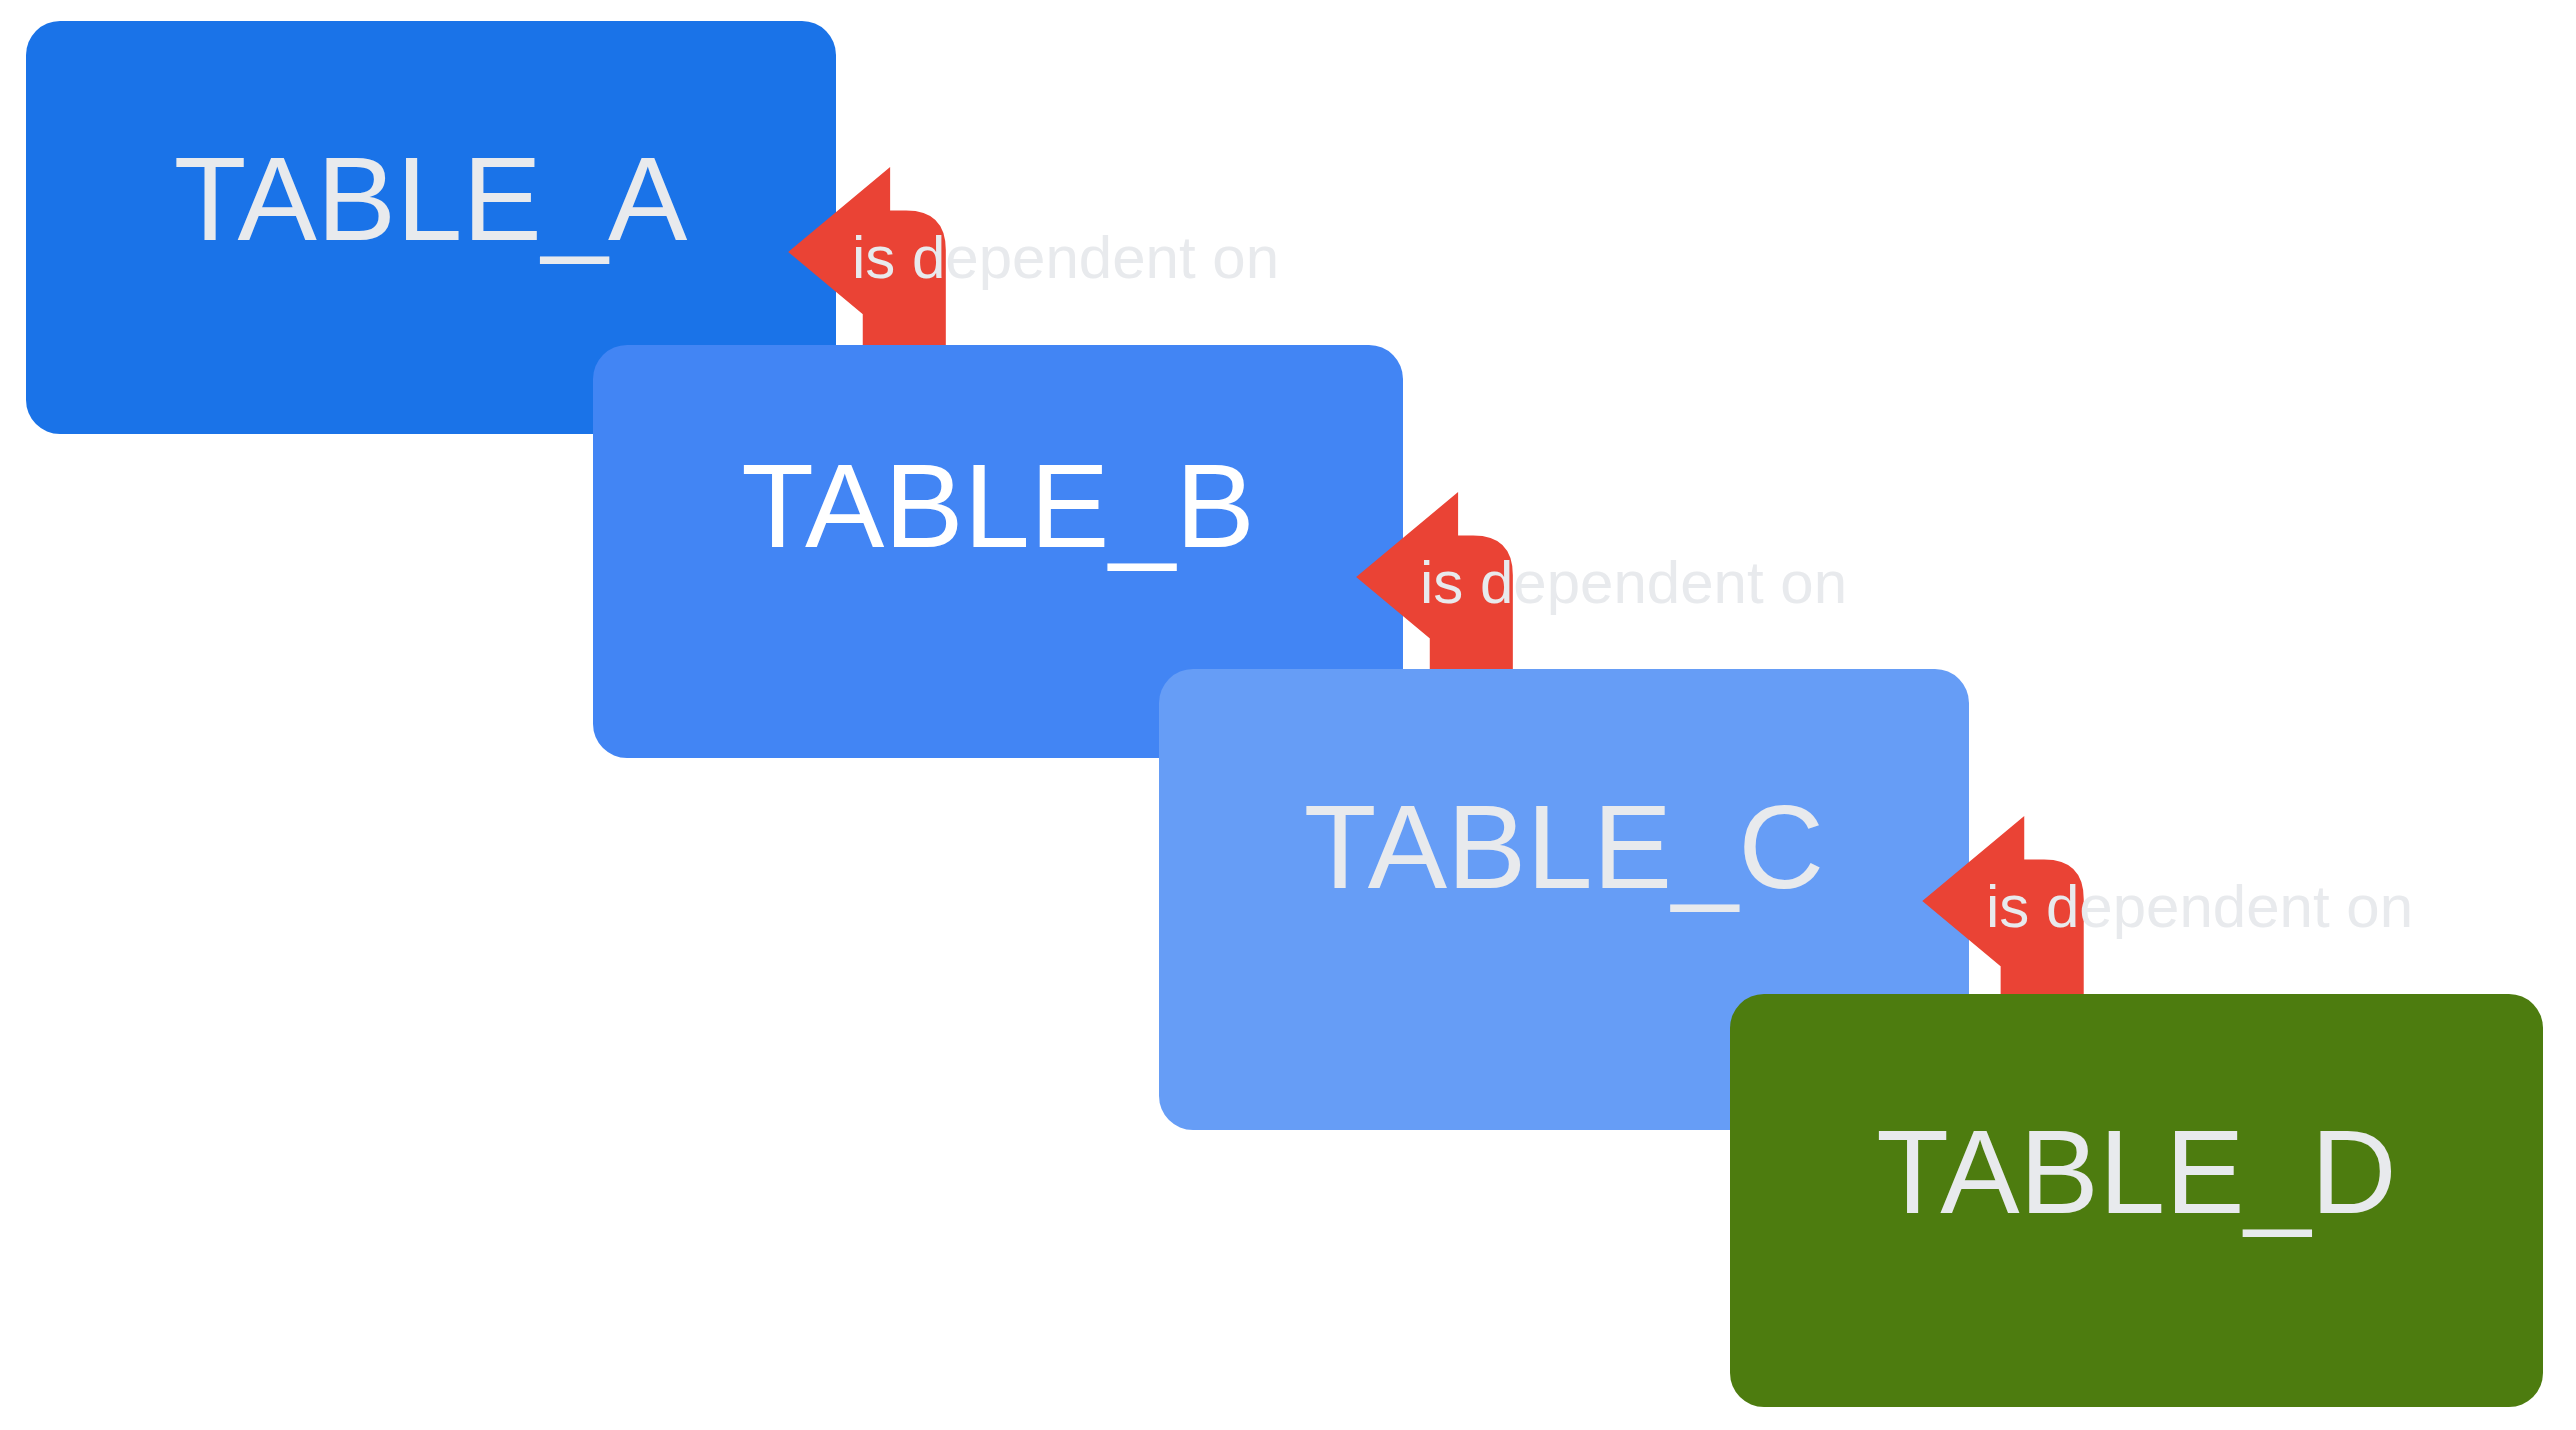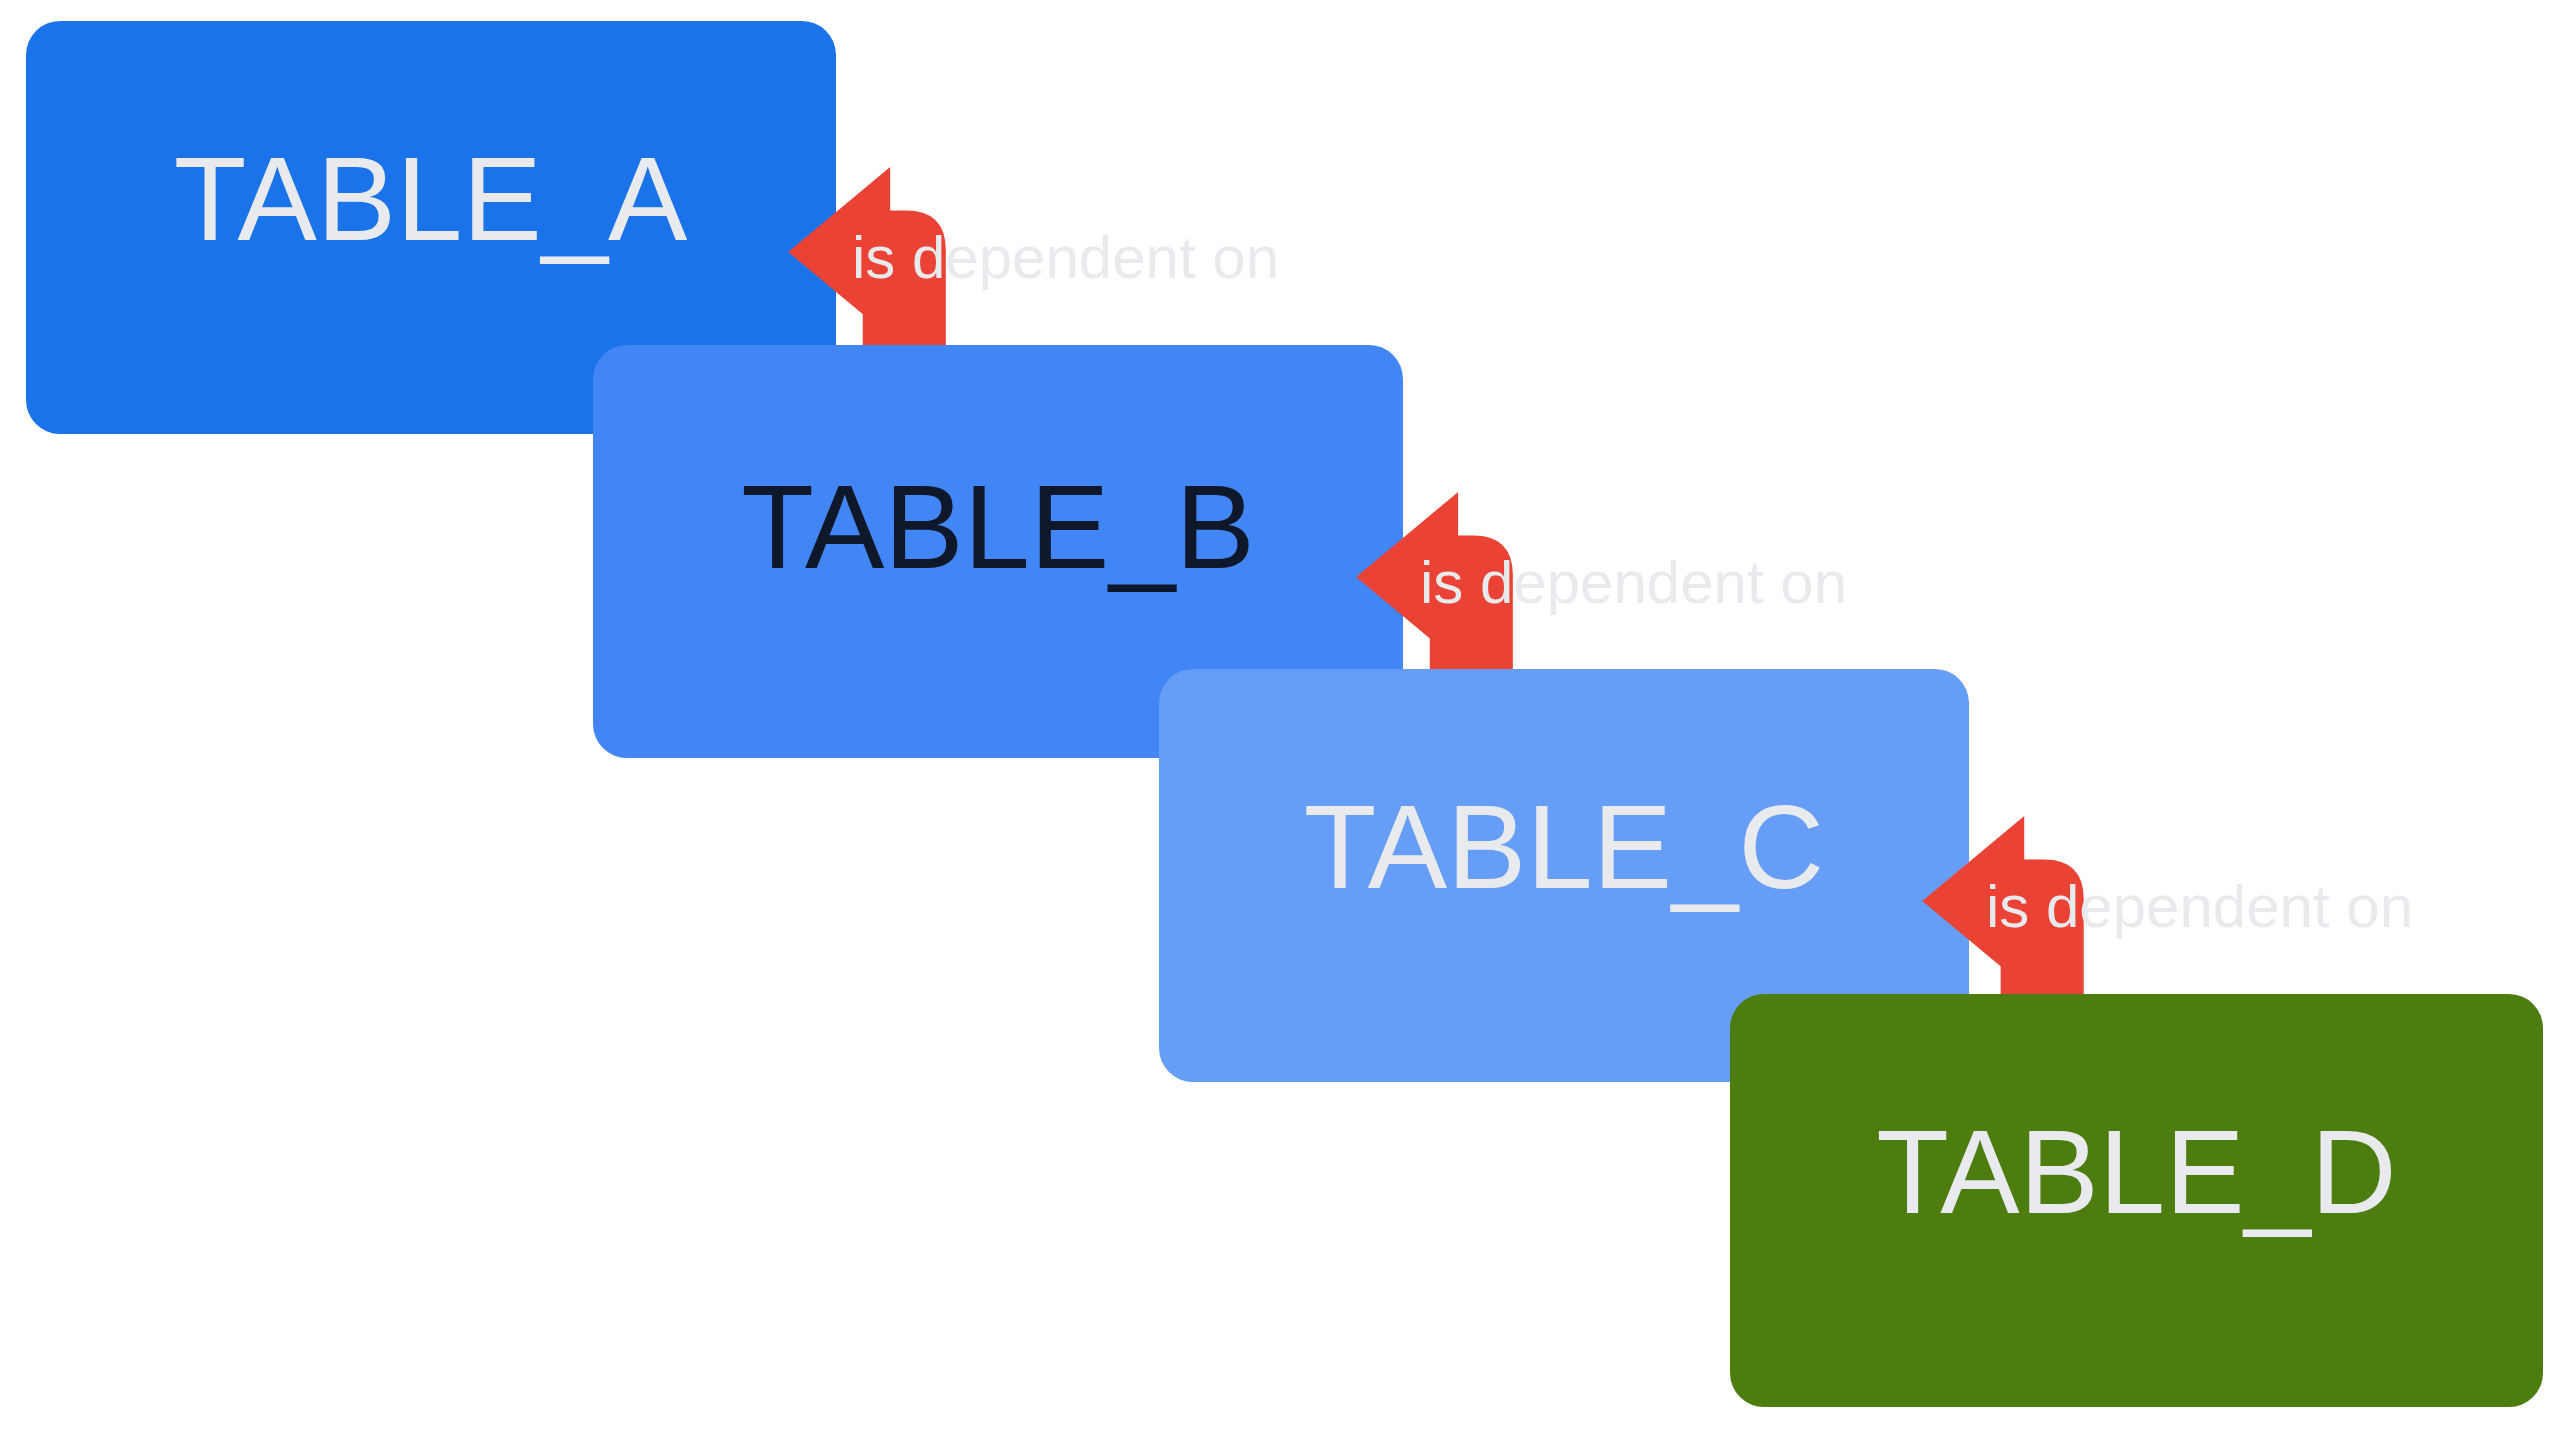--- a/index.html
+++ b/index.html
@@ -67,31 +67,31 @@
   </div>
 
   <div class="edge" id="edge-0" style="left: 788px; top: 167px;">
     <svg id="edge-0-svg" width="158" height="185" viewBox="0 0 167 196">
       <path id="edge-0-path" d="M 0 90 L 108 0 L 108 46 L 125 46 Q 167 46 167 88 L 167 196 L 79 196 L 79 134 L 108 134 L 108 180 Z" fill="#EA4335"></path>
     </svg>
     <div class="edge-label" id="edge-0-label" style="left: 64px; top: 61px; color: rgb(232, 234, 237);">is dependent on</div>
   </div>
 
   <div class="node" id="node-b" style="left: 593px; top: 345px; width: 810px; height: 413px; background: rgb(66, 133, 244);">
-    <div class="node-label" id="label-b" style="top: 122px; color: #0f172a;">TABLE_B</div>
+    <div class="node-label" id="label-b" style="top: 101px; color: #ffffff;">TABLE_B</div>
   </div>
 
   <div class="edge" id="edge-1" style="left: 1356px; top: 492px;">
     <svg id="edge-1-svg" width="157" height="185" viewBox="0 0 166 196">
       <path id="edge-1-path" d="M 0 90 L 108 0 L 108 46 L 124 46 Q 166 46 166 88 L 166 196 L 78 196 L 78 134 L 108 134 L 108 180 Z" fill="#EA4335"></path>
     </svg>
     <div class="edge-label" id="edge-1-label" style="left: 64px; top: 61px; color: rgb(232, 234, 237);">is dependent on</div>
   </div>
 
-  <div class="node" id="node-c" style="left: 1159px; top: 669px; width: 810px; height: 413px; background: rgb(102, 157, 246);">
+  <div class="node" id="node-c" style="left: 1159px; top: 669px; width: 810px; height: 461px; background: rgb(102, 157, 246);">
     <div class="node-label" id="label-c" style="top: 118px; color: rgb(232, 234, 237);">TABLE_C</div>
   </div>
 
   <div class="edge" id="edge-2" style="left: 1922px; top: 816px;">
     <svg id="edge-2-svg" width="162" height="186" viewBox="0 0 171 197">
       <path id="edge-2-path" d="M 0 90 L 108 0 L 108 46 L 129 46 Q 171 46 171 88 L 171 197 L 83 197 L 83 134 L 108 134 L 108 180 Z" fill="#EA4335"></path>
     </svg>
     <div class="edge-label" id="edge-2-label" style="left: 64px; top: 61px; color: rgb(232, 234, 237);">is dependent on</div>
   </div>
 

